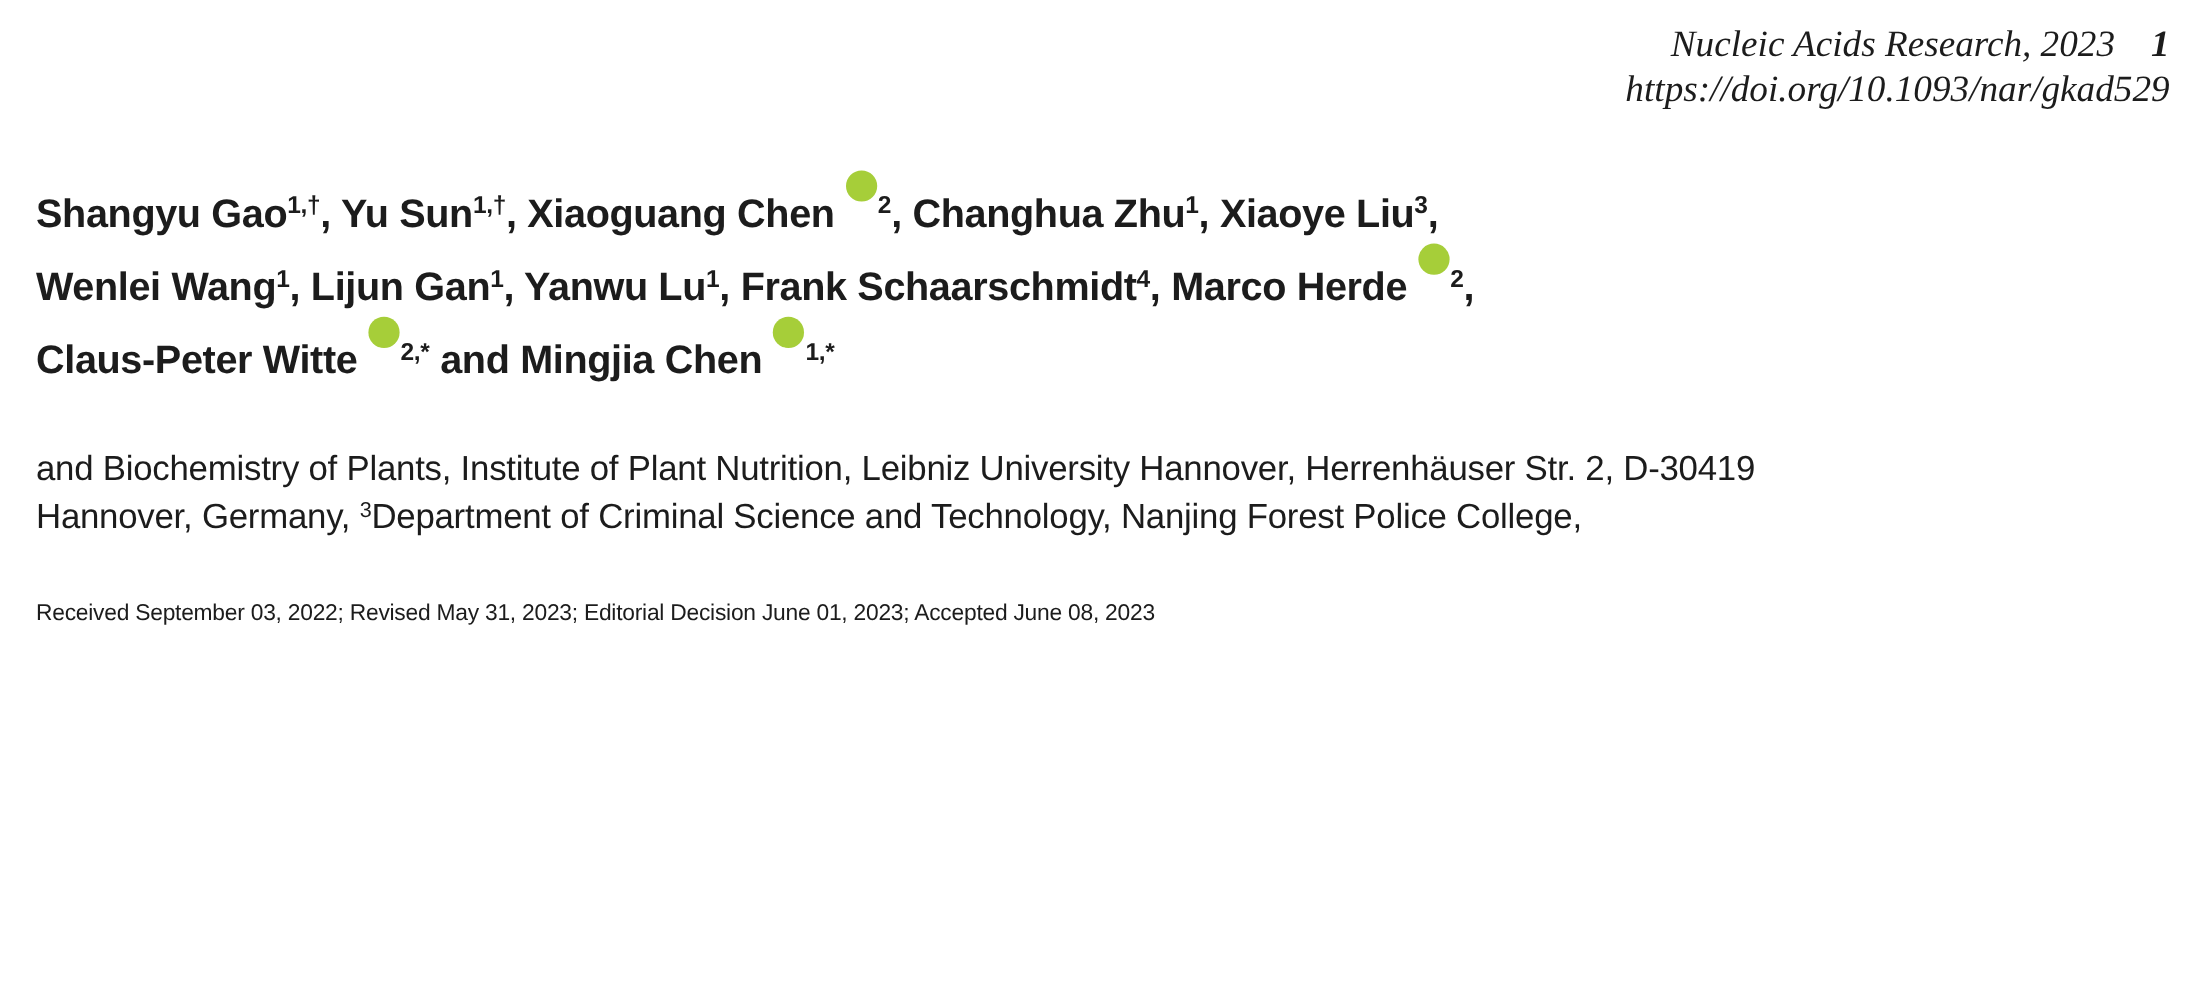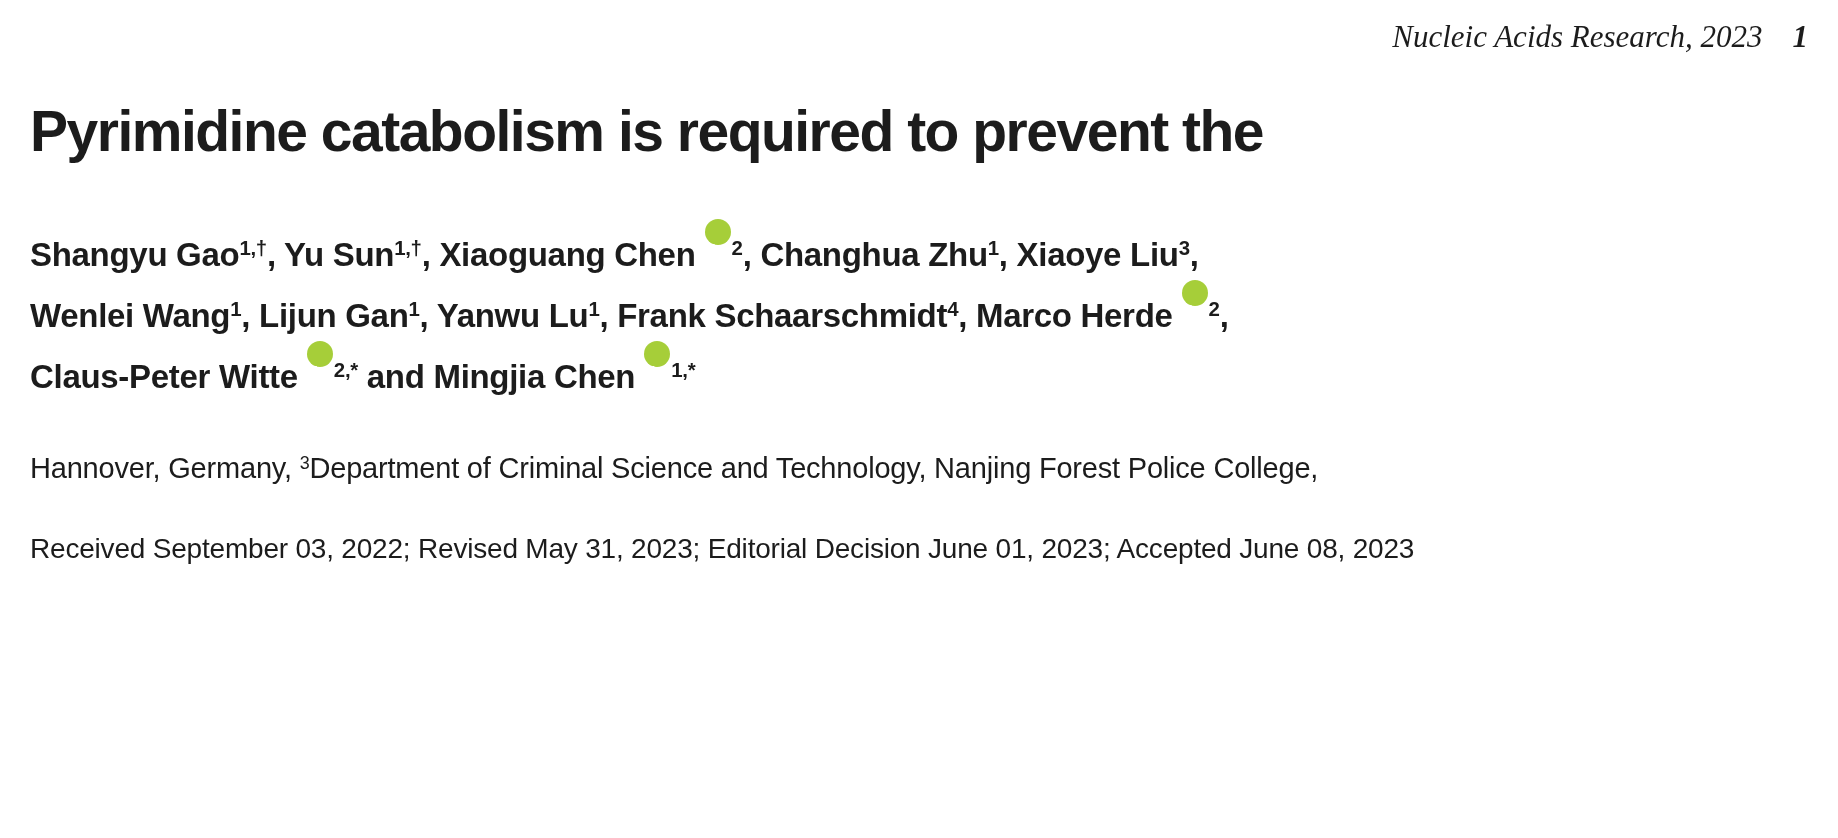--- a/index.html
+++ b/index.html
@@ -86,47 +86,48 @@
   .aff-line { white-space: nowrap; }
   .aff-sup {
     font-size: 0.62em;
     vertical-align: 0.5em;
     line-height: 0;
   }
 
   
   .history {
     margin-top: 44px;
-    font-size: 28px;
+    font-size: 19px;
     line-height: 34px;
     letter-spacing: -0.2px;
   }
 </style>
 </head>
 <body>
 
 <div class="page">
 
   <header class="journal-header">
     <div class="journal-line"><span>Nucleic Acids Research, 2023</span><span class="page-num">1</span></div>
+    <div class="doi-line">https://doi.org/10.1093/nar/gkad529</div>
   </header>
 
   <h1 class="title">
-    <span class="tline">Pyrimidine catabolism is required to prevent the</span>
   </h1>
 
   <div class="authors">
 
     <div class="author-line"><span class="author"><span class="a-name">Shangyu Gao</span><sup class="a-sup">1,†</sup><span class="a-sep">, </span></span><span class="author"><span class="a-name">Yu Sun</span><sup class="a-sup">1,†</sup><span class="a-sep">, </span></span><span class="author"><span class="a-name">Xiaoguang Chen</span><span class="orcid"><span class="orcid-glyph">iD</span></span><sup class="a-sup">2</sup><span class="a-sep">, </span></span><span class="author"><span class="a-name">Changhua Zhu</span><sup class="a-sup">1</sup><span class="a-sep">, </span></span><span class="author"><span class="a-name">Xiaoye Liu</span><sup class="a-sup">3</sup><span class="a-sep">,</span></span></div>
 
     <div class="author-line"><span class="author"><span class="a-name">Wenlei Wang</span><sup class="a-sup">1</sup><span class="a-sep">, </span></span><span class="author"><span class="a-name">Lijun Gan</span><sup class="a-sup">1</sup><span class="a-sep">, </span></span><span class="author"><span class="a-name">Yanwu Lu</span><sup class="a-sup">1</sup><span class="a-sep">, </span></span><span class="author"><span class="a-name">Frank Schaarschmidt</span><sup class="a-sup">4</sup><span class="a-sep">, </span></span><span class="author"><span class="a-name">Marco Herde</span><span class="orcid"><span class="orcid-glyph">iD</span></span><sup class="a-sup">2</sup><span class="a-sep">,</span></span></div>
 
     <div class="author-line"><span class="author"><span class="a-name">Claus-Peter Witte</span><span class="orcid"><span class="orcid-glyph">iD</span></span><sup class="a-sup">2,*</sup><span class="a-sep"> and </span></span><span class="author"><span class="a-name">Mingjia Chen</span><span class="orcid"><span class="orcid-glyph">iD</span></span><sup class="a-sup">1,*</sup></span></div>
 
   </div>
 
   <div class="affiliations">
+    <div class="aff-line"><span>and Biochemistry of Plants, Institute of Plant Nutrition, Leibniz University Hannover, Herrenhäuser Str. 2, D-30419</span></div>
     <div class="aff-line"><span>Hannover, Germany, </span><sup class="aff-sup">3</sup><span>Department of Criminal Science and Technology, Nanjing Forest Police College,</span></div>
   </div>
 
   <div class="history">Received September 03, 2022; Revised May 31, 2023; Editorial Decision June 01, 2023; Accepted June 08, 2023</div>
 
 </div>
 
 </body></html>

